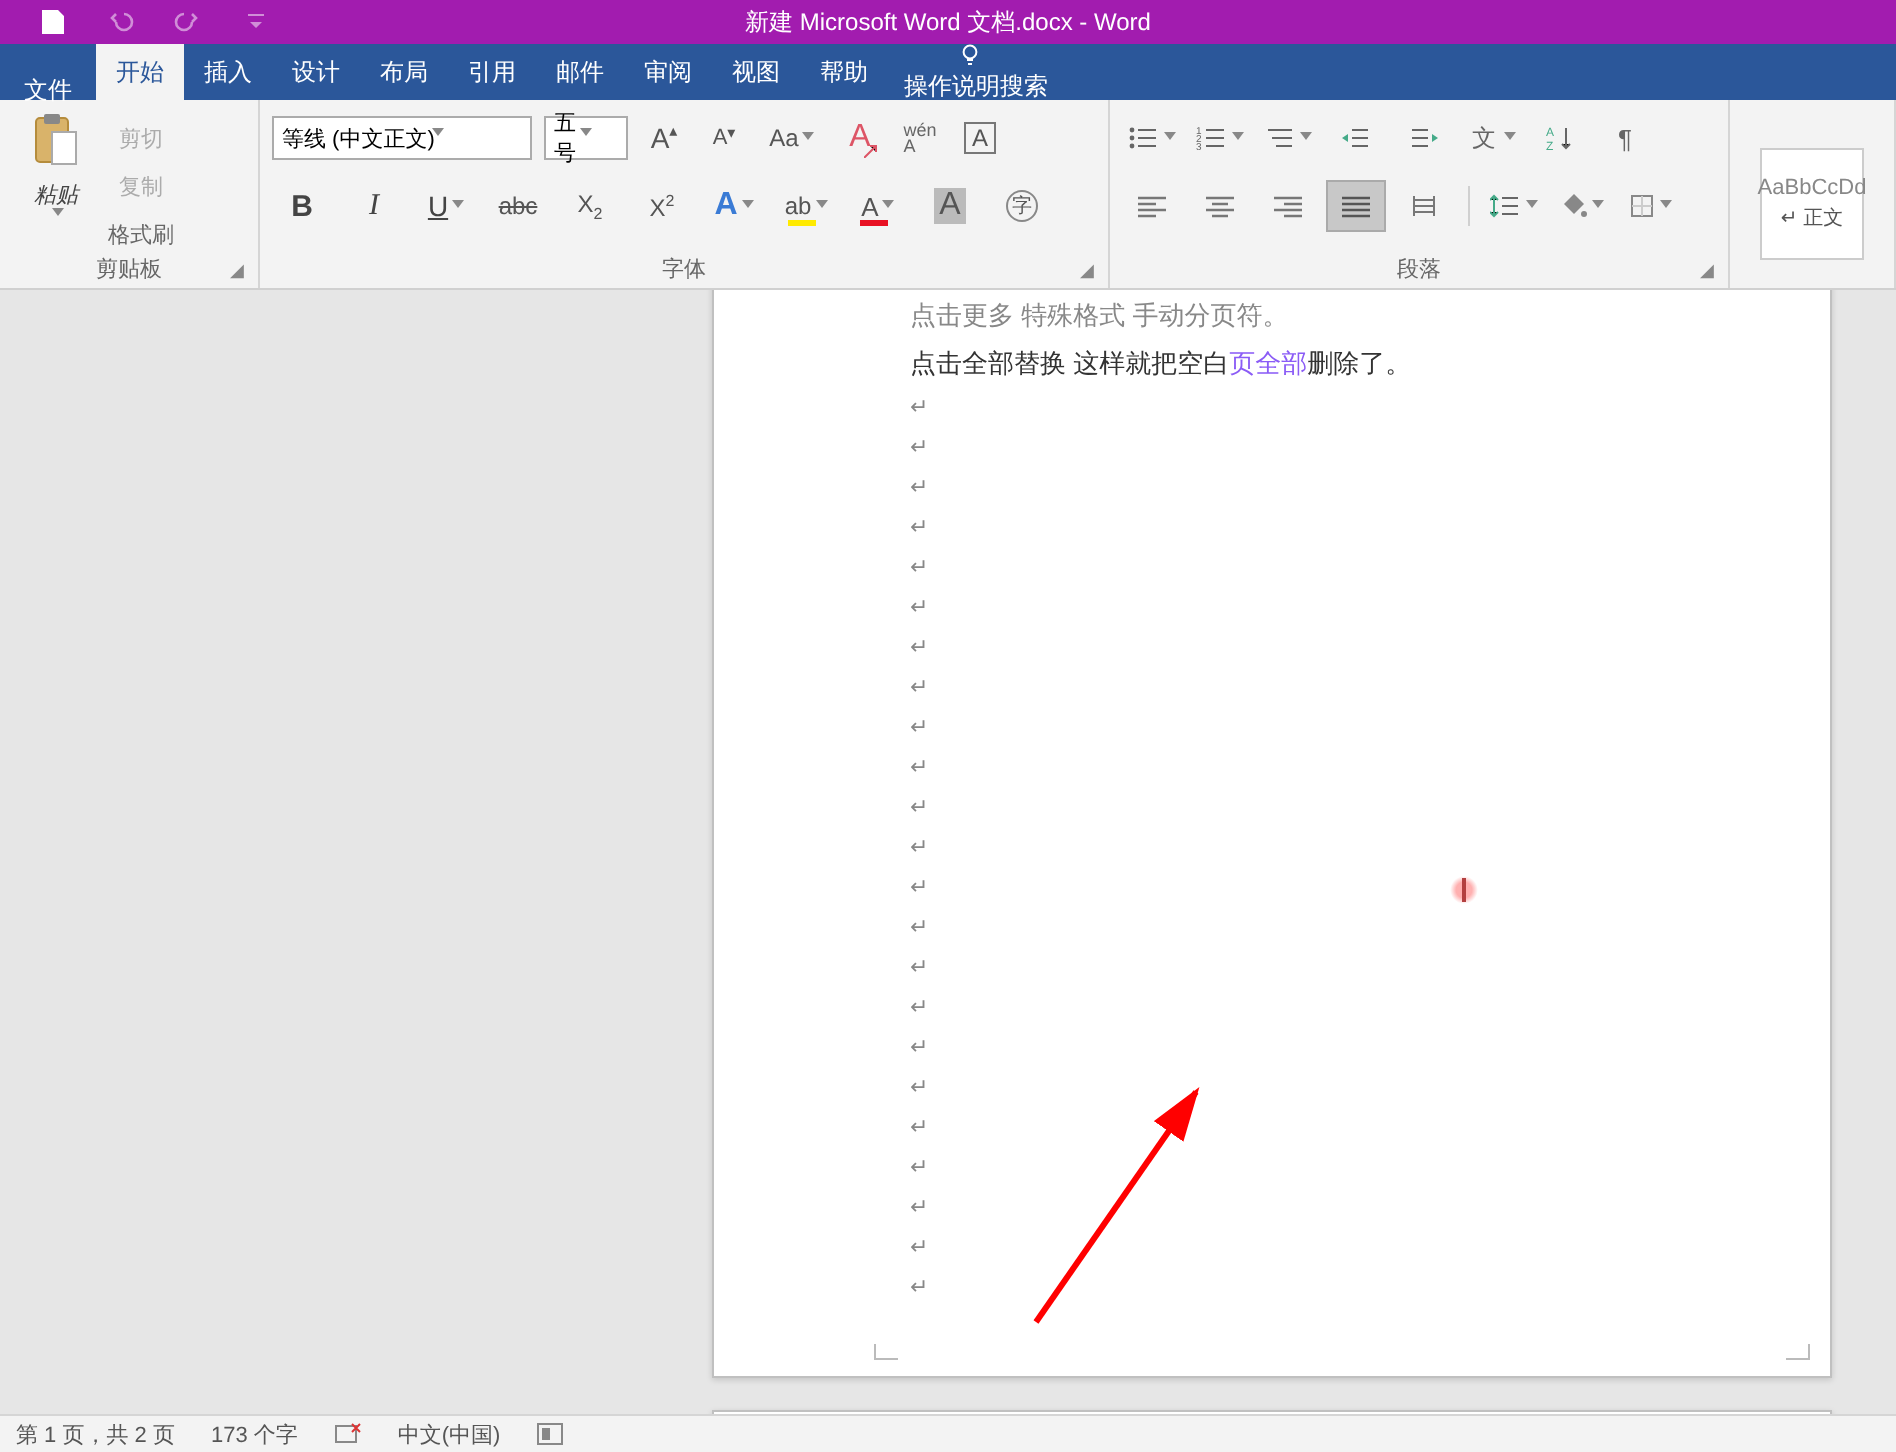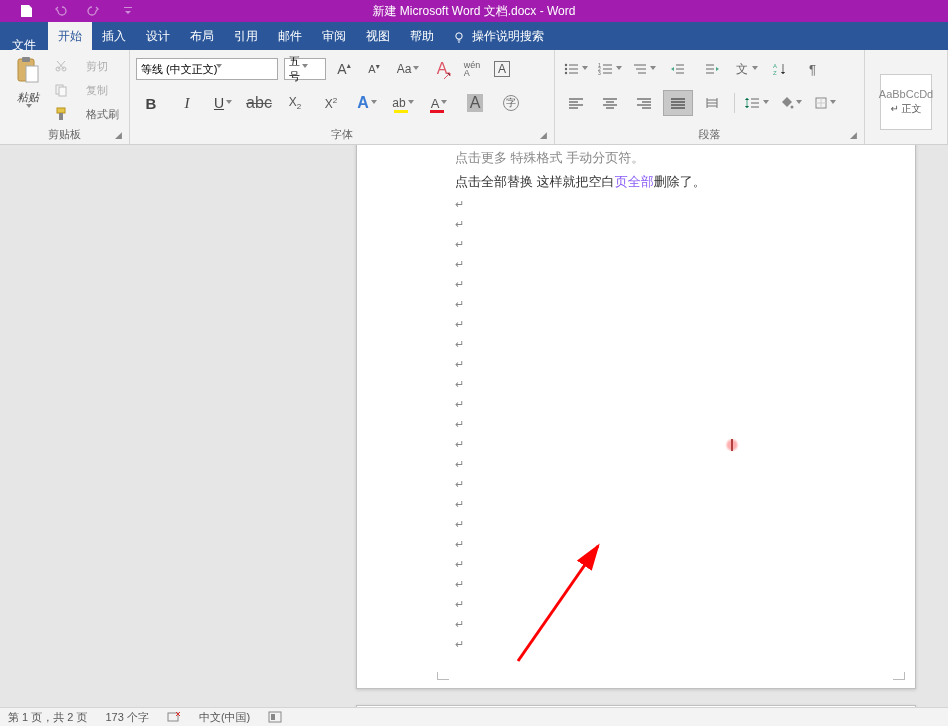--- a/index.html
+++ b/index.html
@@ -8,50 +8,50 @@
     .title-bar { height: 22px; background: #a21caf; display: flex; align-items: center; position: relative; }
     .qat { display: flex; align-items: center; gap: 18px; padding-left: 18px; }
     .qat-icon { width: 16px; height: 16px; display: flex; align-items: center; justify-content: center; color: #fff; }
     .qat-icon.dim { opacity: 0.5; }
     .title-text { position: absolute; left: 50%; transform: translateX(-50%); color: #fff; font-size: 12px; white-space: nowrap; }
 
     .menu-bar { height: 28px; background: #2b579a; display: flex; align-items: center; }
     .menu-item { padding: 0 10px; height: 28px; display: flex; align-items: center; color: #fff; font-size: 12px; cursor: pointer; }
     .menu-item.file { padding: 0 12px; margin-top: 18px; }
     .menu-item.active { background: #f3f3f3; color: #2b579a; }
-    .search-box { display: flex; align-items: flex-end; color: #fff; font-size: 12px; margin-left: 8px; }
+    .search-box { display: flex; align-items: center; color: #fff; font-size: 12px; margin-left: 8px; flex-direction: column; }
     .search-box svg { margin-right: 6px; }
 
     .ribbon { height: 95px; background: #f3f3f3; border-bottom: 1px solid #d0d0d0; display: flex; }
     .ribbon-group { border-right: 1px solid #d5d5d5; padding: 4px 6px 0 6px; display: flex; flex-direction: column; position: relative; }
     .group-label { font-size: 11px; color: #666; text-align: center; position: absolute; bottom: 2px; left: 0; right: 0; }
     .group-launcher { position: absolute; right: 2px; bottom: 2px; width: 12px; height: 12px; font-size: 9px; color: #888; }
 
     .clipboard-group { width: 130px; }
     .clipboard-content { display: flex; gap: 4px; }
     .paste-btn { display: flex; flex-direction: column; align-items: center; width: 44px; cursor: pointer; font-style: italic; }
     .paste-icon-box { width: 30px; height: 34px; display:flex; align-items:center; justify-content:center; }
     .paste-label { font-size: 11px; color: #444; margin-top: 2px; }
     .clipboard-side { display: flex; flex-direction: column; gap: 4px; padding-top: 2px; }
-    .clip-item { display: flex; align-items: center; gap: 18px; font-size: 11px; color: #666; cursor: pointer; height: 20px; }
+    .clip-item { display: flex; align-items: center; gap: 6px; font-size: 11px; color: #666; cursor: pointer; height: 20px; flex-direction: column; }
     .clip-item.dim { opacity: 0.5; }
 
     .font-group { width: 425px; }
     .font-rows { display: flex; flex-direction: column; gap: 8px; padding-top: 2px; }
     .font-row { display: flex; align-items: center; gap: 6px; }
-    .font-name-sel { width: 142px; height: 22px; border: 1px solid #ababab; background: #fff; font-size: 11px; padding: 0 18px 0 4px; position: relative; display:flex; align-items:center; }
+    .font-name-sel { width: 130px; height: 22px; border: 1px solid #ababab; background: #fff; font-size: 11px; padding: 0 18px 0 4px; position: relative; display:flex; align-items:center; }
     .font-size-sel { width: 42px; height: 22px; border: 1px solid #ababab; background: #fff; font-size: 11px; padding: 0 14px 0 4px; position:relative; display:flex; align-items:center; }
     .sel-arrow { position:absolute; right:3px; top:50%; transform:translateY(-50%); }
     .rbtn { width: 24px; height: 26px; display: flex; align-items: center; justify-content: center; cursor: pointer; color: #555; position:relative; }
     .rbtn.wide { width: 32px; }
     .font-row2 .rbtn { width: 30px; }
     .bold { font-weight: bold; font-size: 15px; color:#444; }
     .italic { font-style: italic; font-size: 15px; font-family: "Times New Roman"; color:#444;}
     .underline { text-decoration: underline; font-size: 14px; color:#444; }
-    .strike { text-decoration: line-through; font-size: 16px; color:#555; }
+    .strike { text-decoration: line-through; font-size: 12px; color:#555; }
     .sub { font-size: 12px; color:#555;}
     .sup { font-size: 12px; color:#555;}
     .color-bar { position:absolute; bottom:3px; left:6px; right:10px; height:3px; }
 
     .para-group { width: 310px; }
     .para-rows { display: flex; flex-direction: column; gap: 8px; padding-top: 2px; }
     .para-row { display: flex; align-items: center; gap: 4px; }
     .para-btn { width: 30px; height: 26px; display:flex; align-items:center; justify-content:center; cursor:pointer; color:#555; }
     .para-btn.active { background: #c8c8c8; border:1px solid #aaa; }
     .vsep { width:1px; height:20px; background:#d0d0d0; margin:0 3px; }

